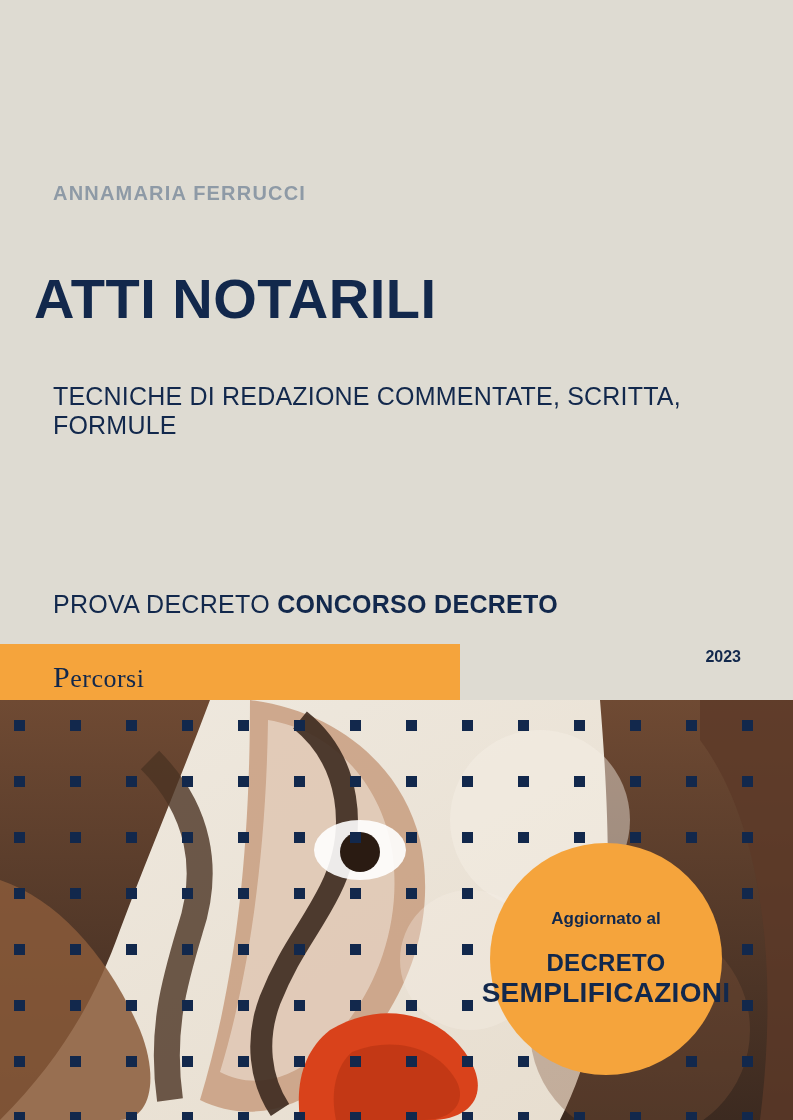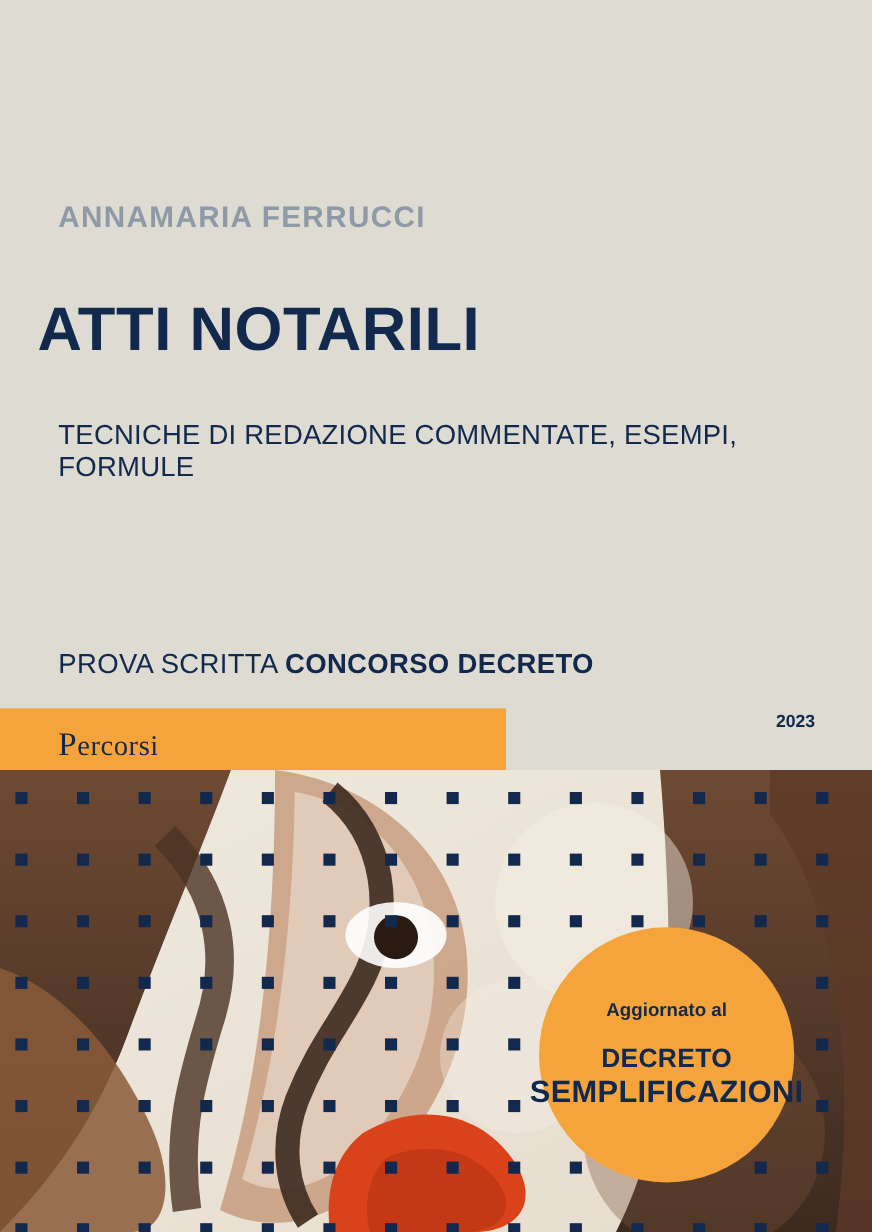--- a/index.html
+++ b/index.html
@@ -67,21 +67,21 @@
     white-space: nowrap;
   }
 
   
   .author {
     position: absolute;
     left: 53px;
     top: 182px;
     font-family: "Liberation Sans", sans-serif;
     font-weight: bold;
-    font-size: 27px;
+    font-size: 20px;
     letter-spacing: 1.2px;
     color: #8e9aa6;
     text-transform: uppercase;
   }
 
   
   .title {
     position: absolute;
     left: 34px;
     top: 270px;
@@ -222,24 +222,24 @@
 
 <div class="cover">
 
   <div class="top-area"></div>
 
 
   <div class="author">ANNAMARIA FERRUCCI</div>
 
   <div class="title">ATTI NOTARILI</div>
 
-  <div class="subtitle">TECNICHE DI REDAZIONE COMMENTATE, ESEMPI, FORMULE</div>
+  <div class="subtitle">TECNICHE DI REDAZIONE COMMENTATE, SCRITTA, FORMULE</div>
 
   <div class="exam-line">
-    <span>PROVA SCRITTA </span><span class="strong">CONCORSO DECRETO</span>
+    <span>PROVA DECRETO </span><span class="strong">CONCORSO DECRETO</span>
   </div>
 
   <div class="year">2023</div>
 
   <div class="series-band"></div>
   <div class="series-label">
     <span class="cap">P</span><span>ercorsi</span>
   </div>
 
   <div class="photo-area">

